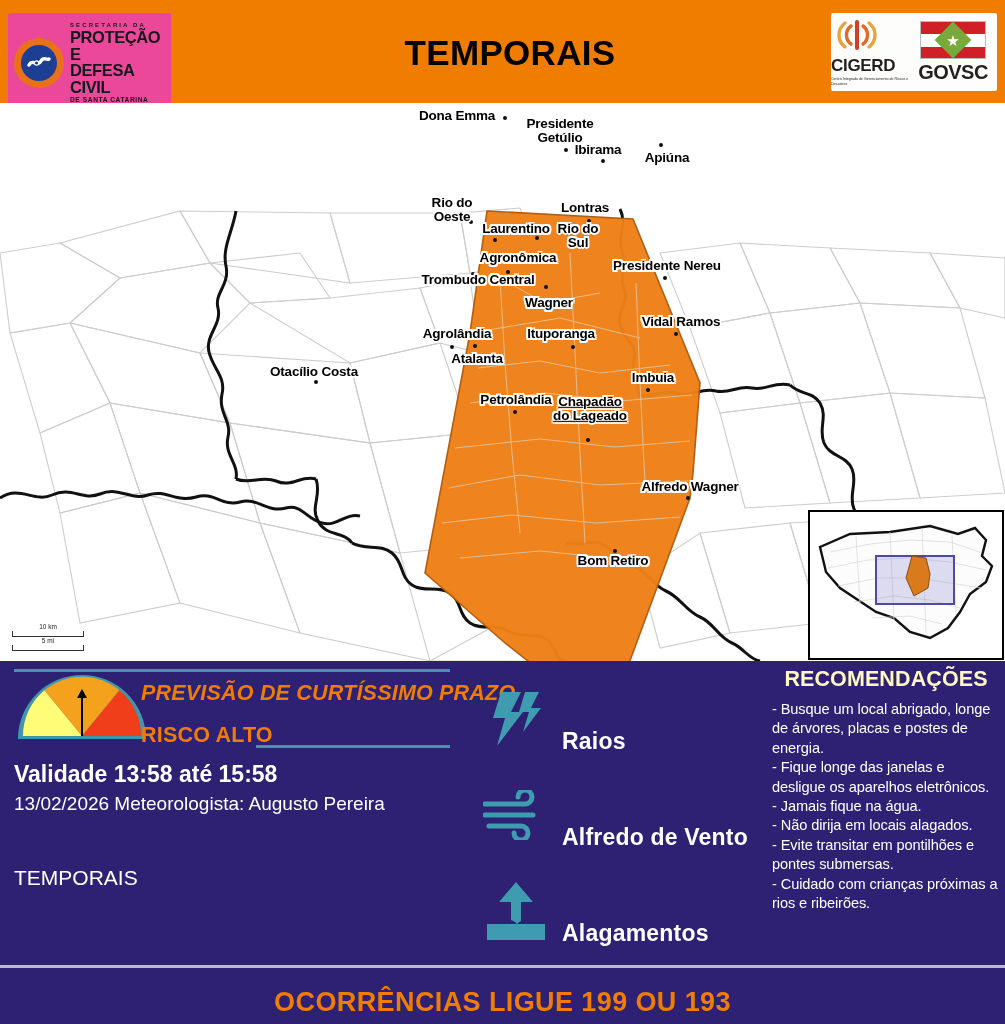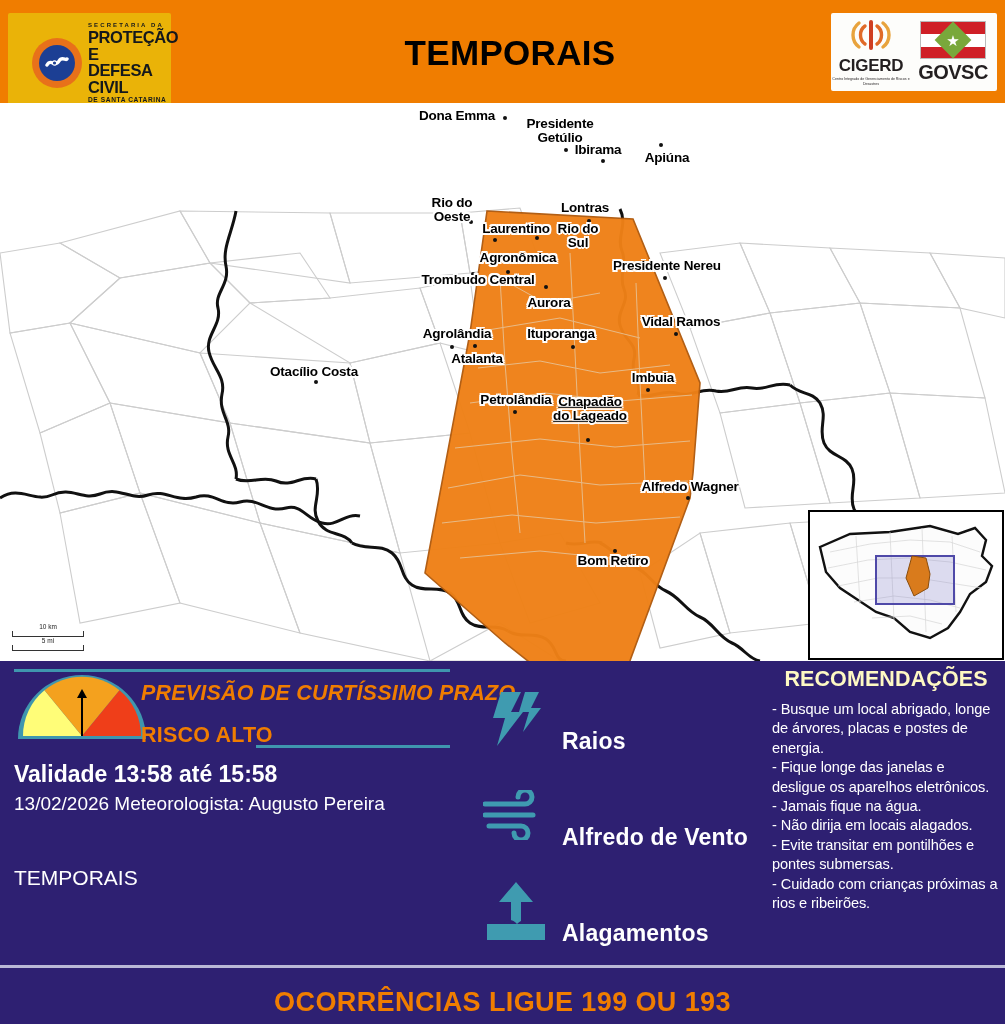--- a/index.html
+++ b/index.html
@@ -12,22 +12,22 @@
   }
   #app{ width:1005px; height:1024px; position:relative; }
 
   
   .header{
     position:absolute; left:0; top:0; width:1005px; height:103px;
     background:#f07d00;
   }
   .logo-dc{
     position:absolute; left:8px; top:13px; width:163px; height:100px;
-    background:#eab308; border-radius:2px;
-    display:flex; align-items:center; padding-left:24px; gap:6px;
+    background:#ec4899; border-radius:2px;
+    display:flex; align-items:center; padding-left:6px; gap:6px;
   }
   .dc-mark{
     width:50px; height:50px; border-radius:50%;
     background:#e8711a; display:flex; align-items:center; justify-content:center; flex:0 0 auto;
   }
   .dc-mark-in{
     width:36px;height:36px;border-radius:50%;background:#1c3f94;
     display:flex;align-items:center;justify-content:center;
   }
   .dc-words{ line-height:1; }
@@ -40,21 +40,21 @@
     position:absolute; left:200px; top:10px; width:620px; height:85px;
     display:flex; flex-direction:column; align-items:center; justify-content:center;
     color:#000; font-weight:bold; font-size:35px; line-height:1.13;
     letter-spacing:0.3px; text-align:center;
   }
 
   .logo-right{
     position:absolute; right:8px; top:13px; width:166px; height:78px;
     background:#fdfdfb; border-radius:2px; display:flex; align-items:center;
   }
-  .cigerd{ width:80px; text-align:center; }
+  .cigerd{ width:80px; }
   .cig-name{ font-size:17px; font-weight:bold; color:#231f20; letter-spacing:-0.3px; }
   .cig-sub{ font-size:3.6px; color:#231f20; line-height:1.35; margin-top:1px;}
   .govsc{ width:84px; text-align:center; }
   .sc-flag{
     width:66px;height:38px;margin:0 auto;position:relative;background:#cf2027;
     border:0.5px solid #bbb;
   }
   .sc-flag .band{ position:absolute;left:0;right:0;height:12.5px;background:#fff; }
   .sc-flag .b1{ top:12.5px; }
   .sc-flag .diamond{
@@ -322,21 +322,21 @@
         <div class="dot" style="left: 537px; top: 135px;"></div>
         <div class="city" style="left: 578px; top: 133px;">Rio do
 Sul</div>
         <div class="dot" style="left: 508px; top: 169px;"></div>
         <div class="city" style="left: 518px; top: 155px;">Agronômica</div>
         <div class="dot" style="left: 473px; top: 171px;"></div>
         <div class="city" style="left: 478px; top: 177px;">Trombudo Central</div>
         <div class="dot" style="left: 665px; top: 175px;"></div>
         <div class="city" style="left: 667px; top: 163px;">Presidente Nereu</div>
         <div class="dot" style="left: 546px; top: 184px;"></div>
-        <div class="city" style="left: 549px; top: 200px;">Aurora</div>
+        <div class="city" style="left: 549px; top: 200px;">Wagner</div>
         <div class="dot" style="left: 676px; top: 231px;"></div>
         <div class="city" style="left: 681px; top: 219px;">Vidal Ramos</div>
         <div class="dot" style="left: 452px; top: 244px;"></div>
         <div class="city" style="left: 457px; top: 231px;">Agrolândia</div>
         <div class="dot" style="left: 573px; top: 244px;"></div>
         <div class="city" style="left: 561px; top: 231px;">Ituporanga</div>
         <div class="dot" style="left: 475px; top: 243px;"></div>
         <div class="city" style="left: 477px; top: 256px;">Atalanta</div>
         <div class="dot" style="left: 648px; top: 287px;"></div>
         <div class="city" style="left: 653px; top: 275px;">Imbuia</div>

